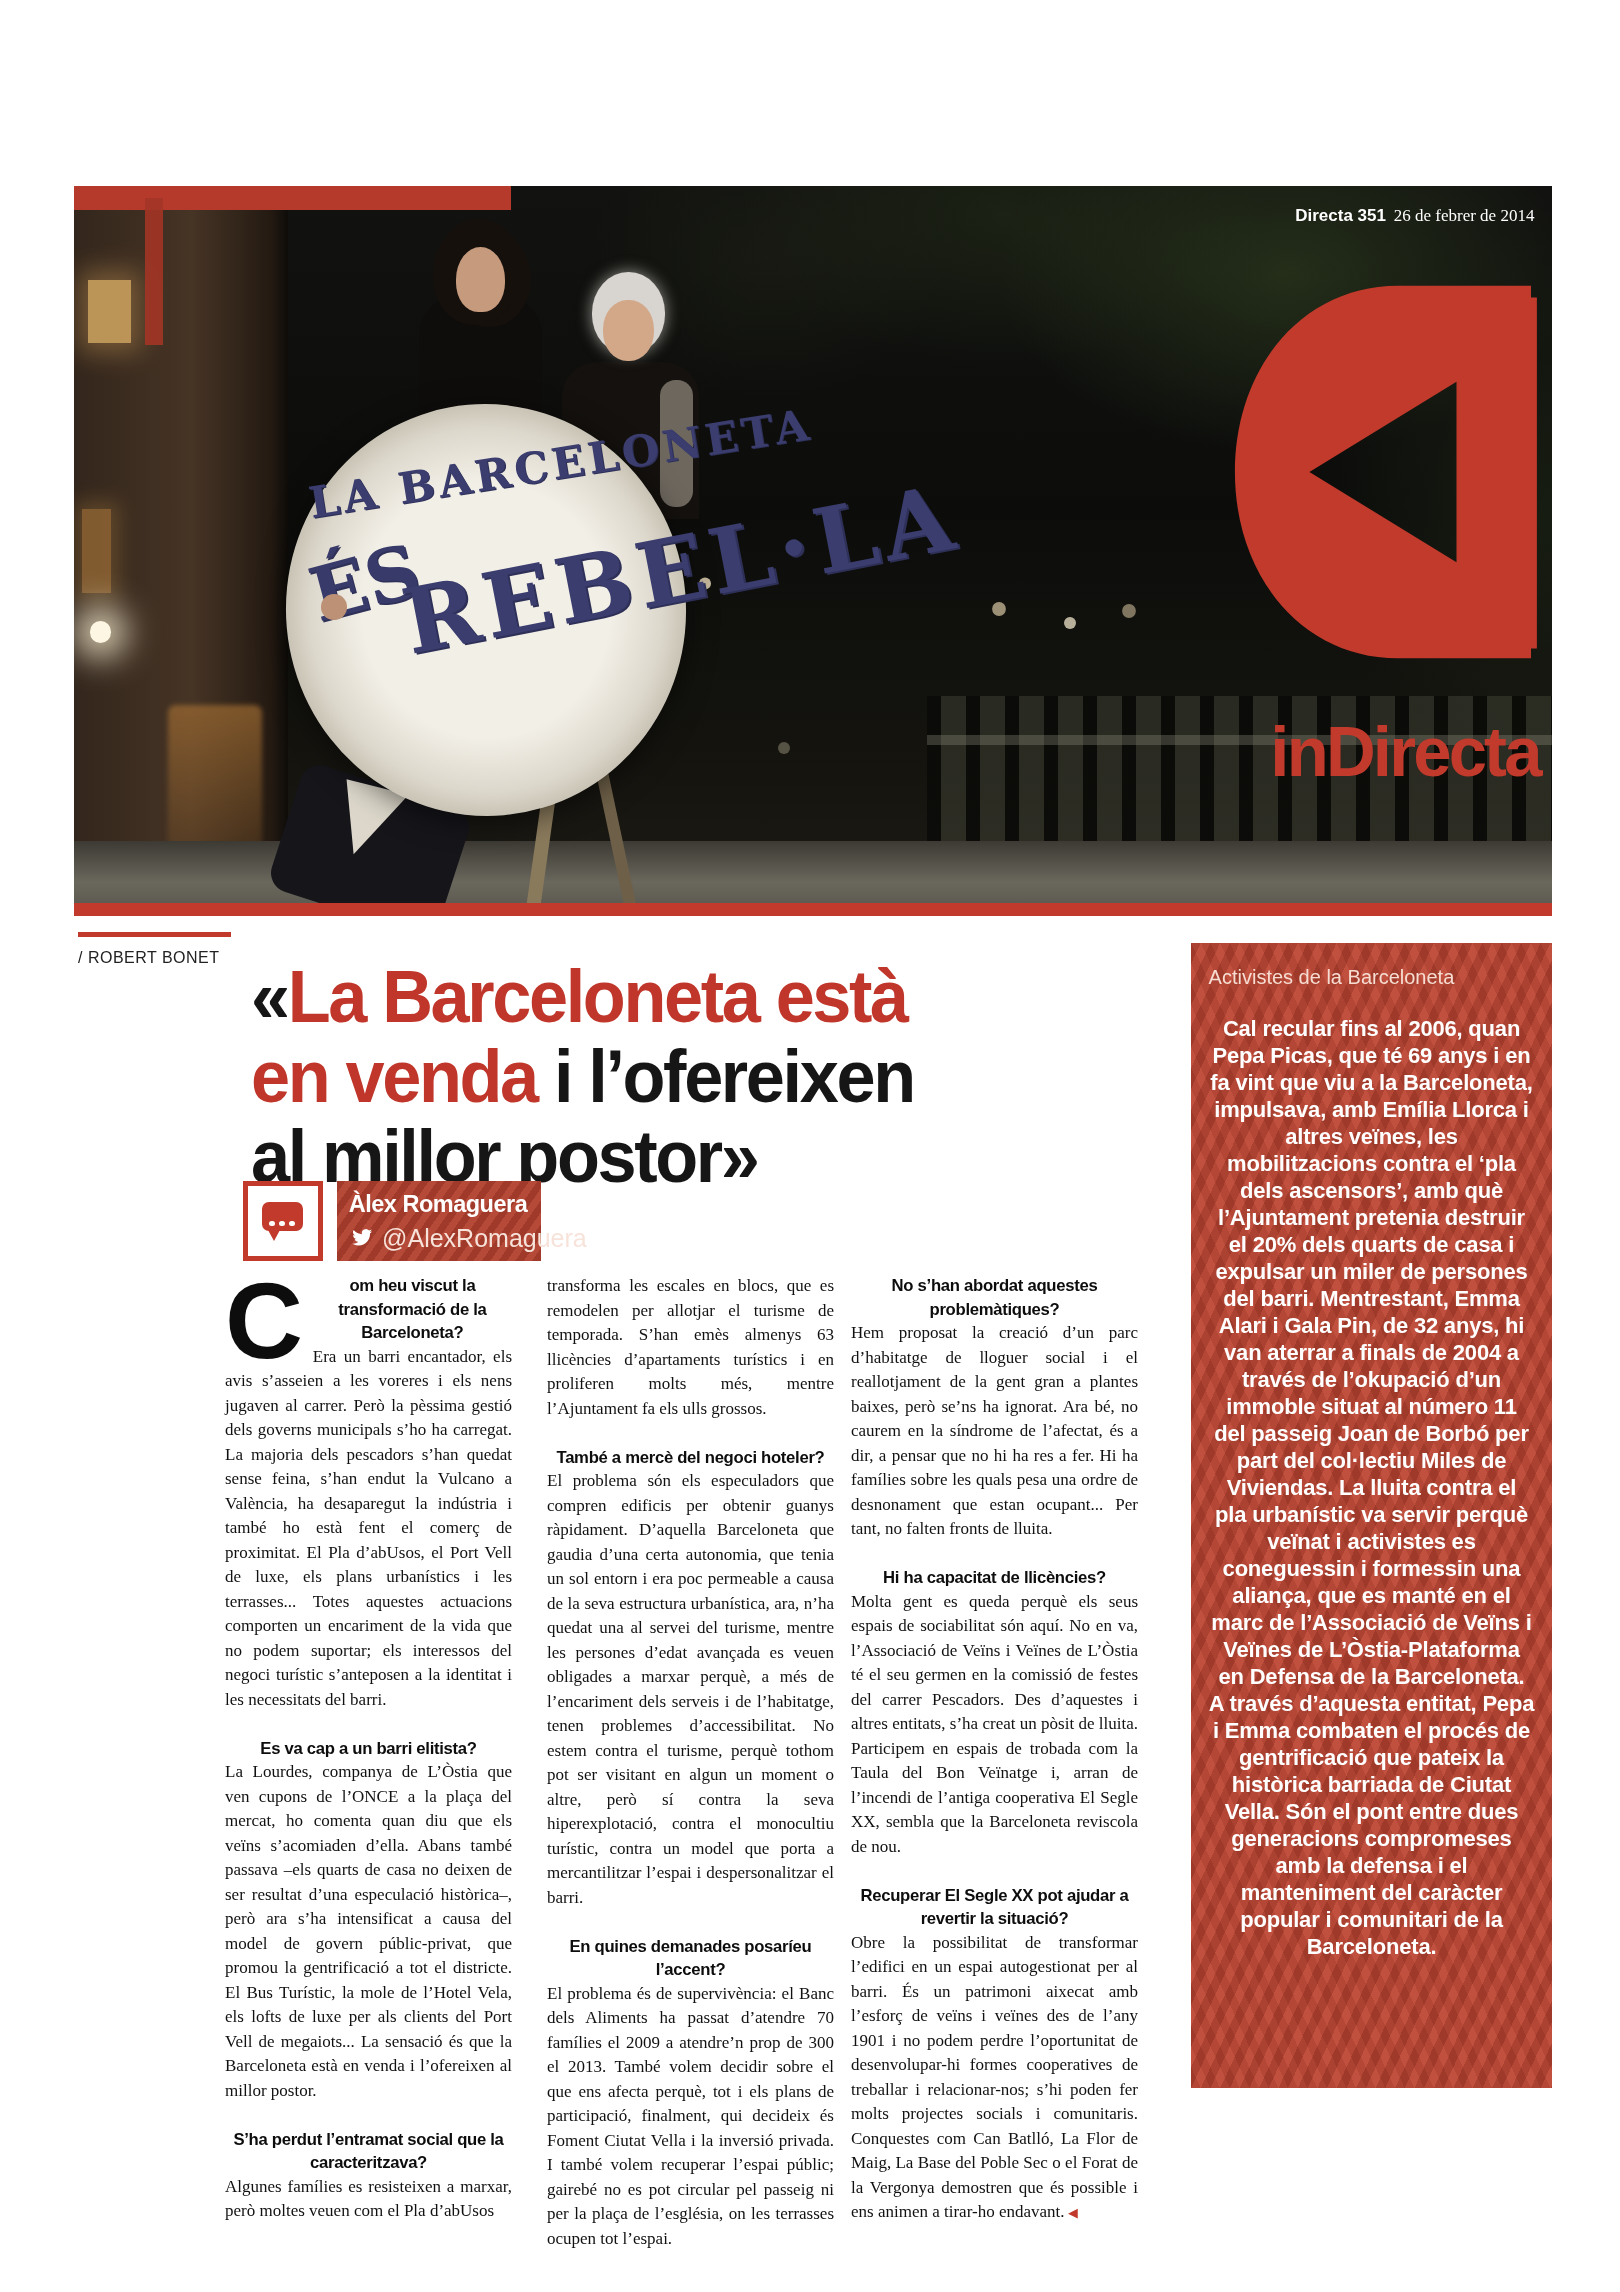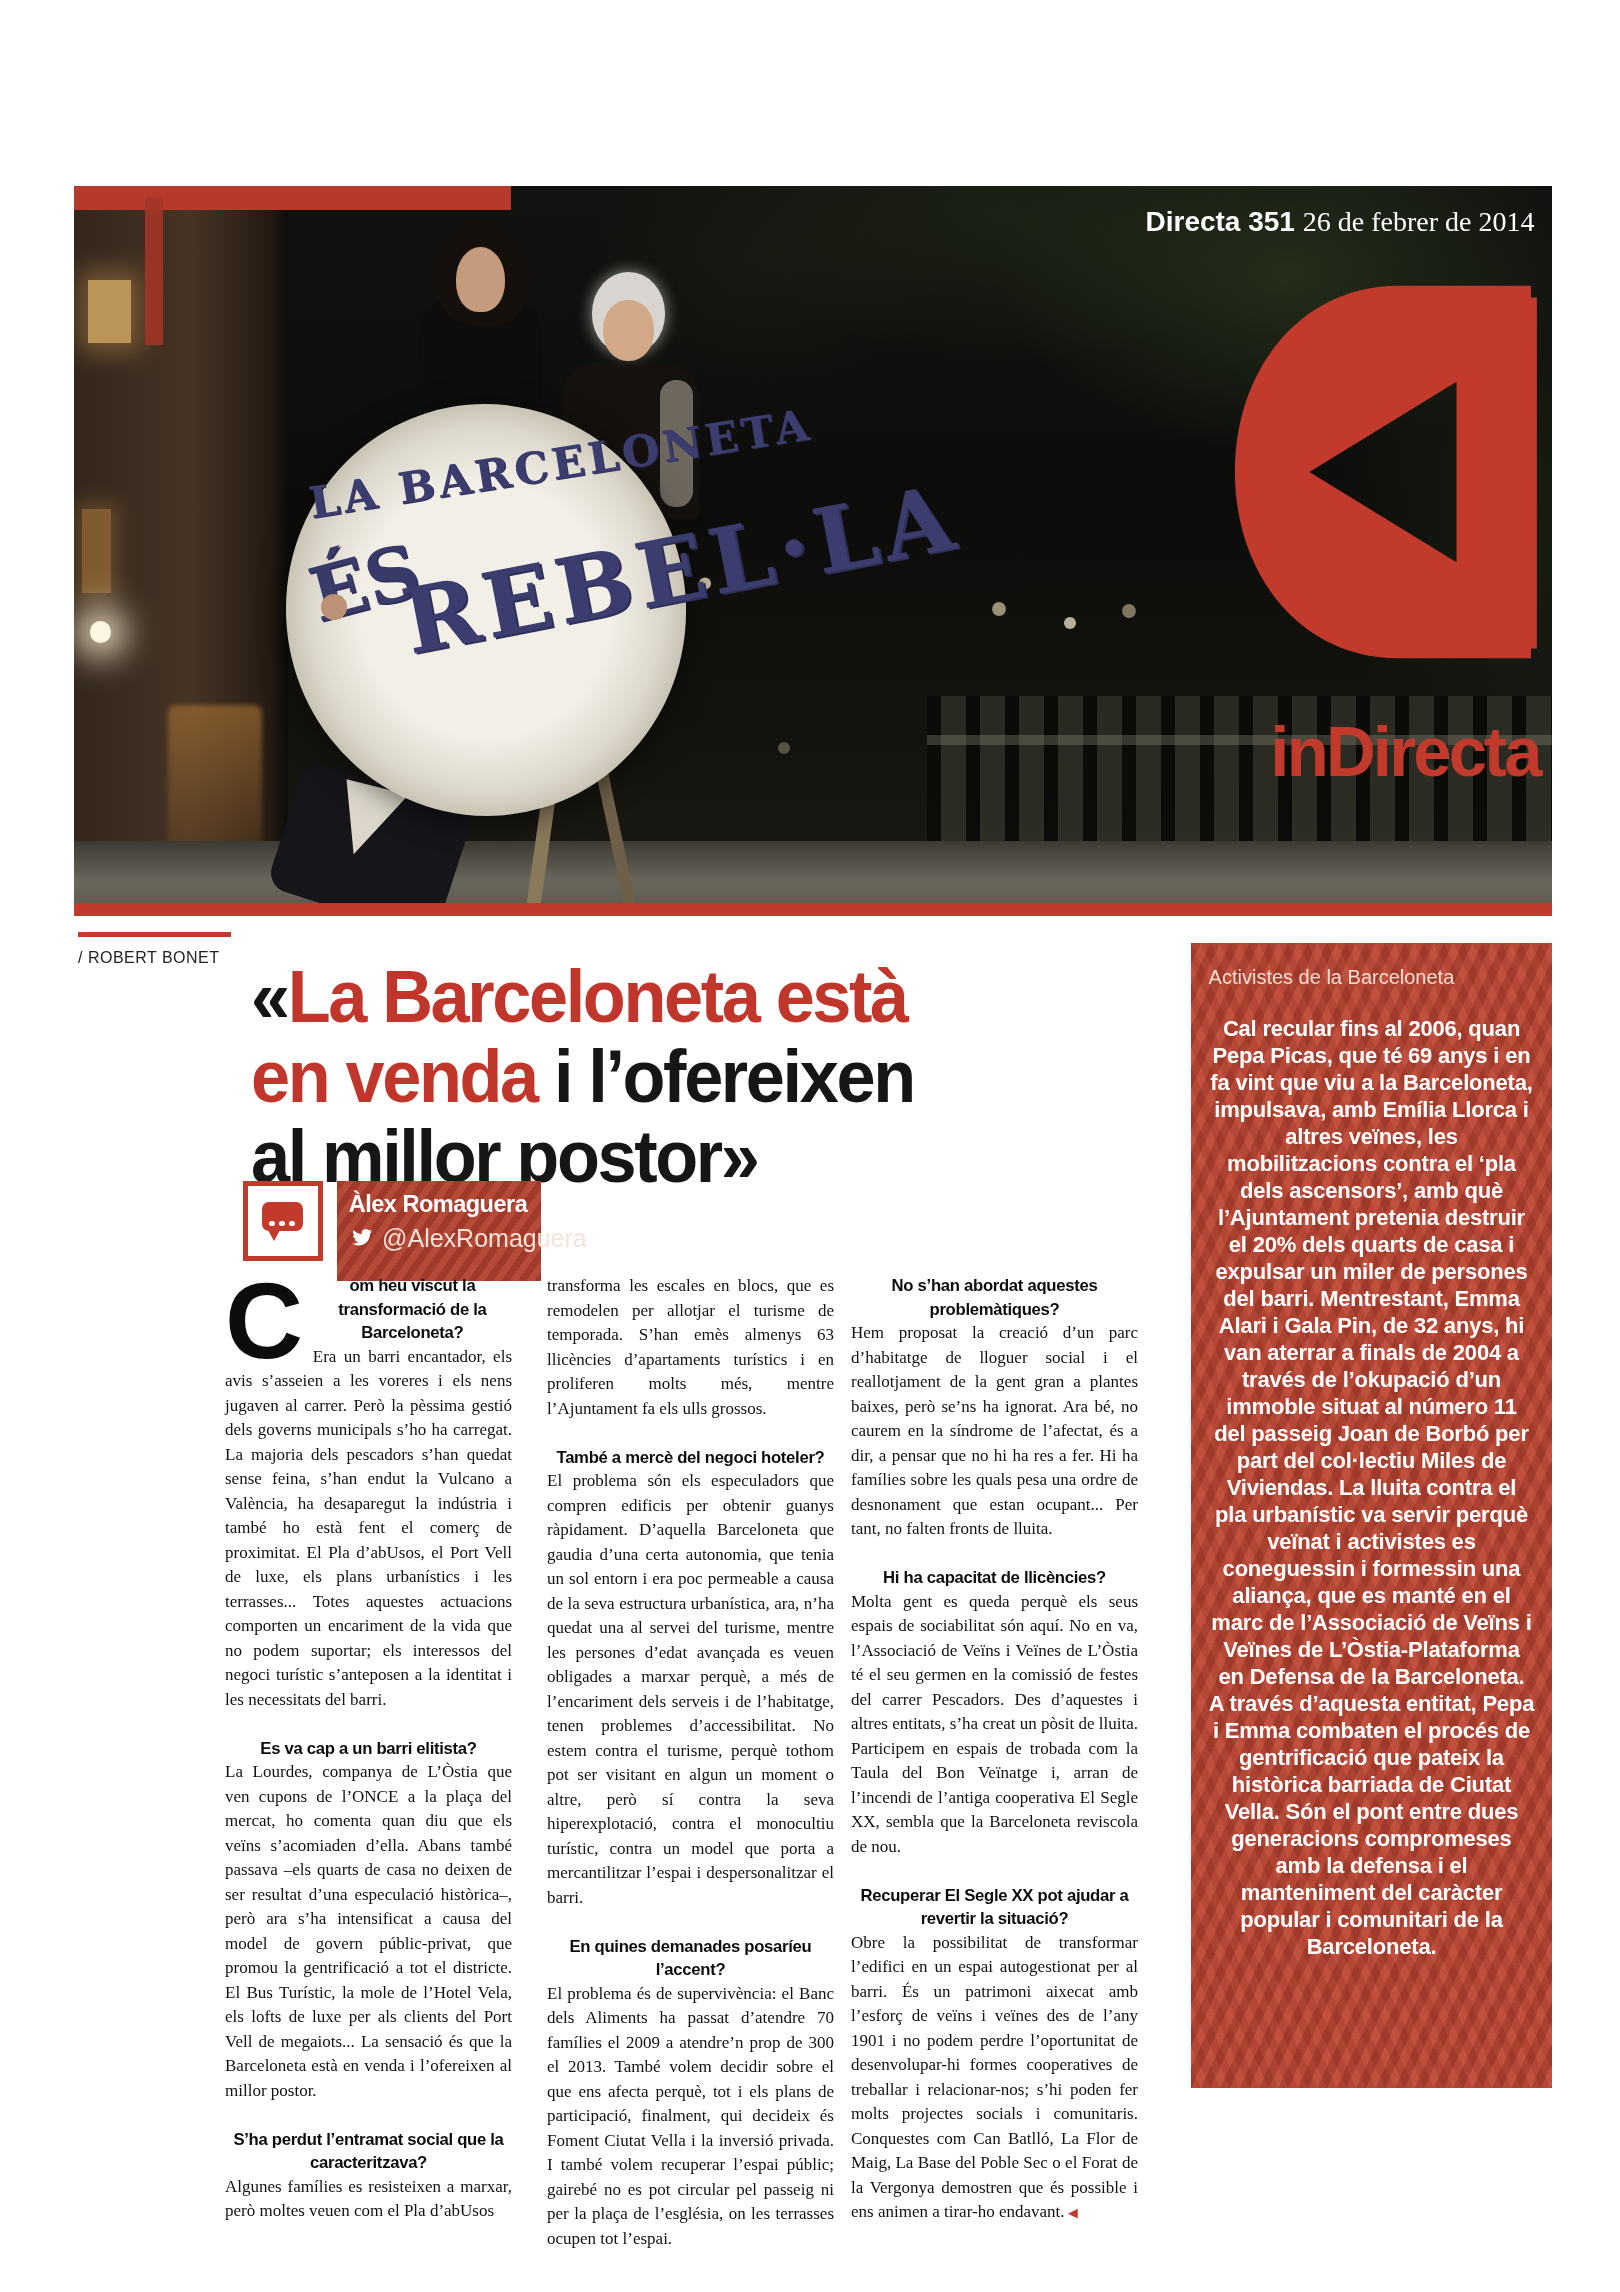--- a/index.html
+++ b/index.html
@@ -67,21 +67,21 @@
   .sign-l1{position:absolute;left:33px;top:47px;width:353px;font-family:"DejaVu Serif",serif;
       font-weight:bold;font-size:43px;letter-spacing:3.9px;color:#3b3d6e;transform:rotate(-4deg);
       white-space:nowrap;text-shadow:1px 1px 0 #2e3058;}
   .sign-l2{position:absolute;left:27.4px;top:125px;font-family:"DejaVu Serif",serif;font-weight:bold;
       font-size:74px;color:#383a6a;transform:rotate(-10deg);text-shadow:1px 2px 0 #2e3058;}
   .sign-l3{position:absolute;left:116px;top:129px;font-family:"DejaVu Serif",serif;font-weight:bold;
       font-size:90px;letter-spacing:5.9px;color:#3b3d6e;transform:rotate(-6deg);white-space:nowrap;
       text-shadow:2px 2px 0 #2e3058;}
   .ph-redline{position:absolute;left:0;bottom:0;width:100%;height:12.7px;background:#c13a2c;}
 
-  .photo-header{position:absolute;top:19.6px;right:17.6px;color:#ffffff;font-size:28px;z-index:6;}
+  .photo-header{position:absolute;top:19.6px;right:17.6px;color:#ffffff;font-size:17px;z-index:6;}
   .photo-header .bold{font-weight:bold;font-family:"Liberation Sans",sans-serif;}
   .photo-header .serif{font-family:"Liberation Serif",serif;margin-left:7.8px;font-weight:normal;}
 
   .logo-svg{position:absolute;left:1147px;top:86px;width:320px;height:400px;z-index:5;}
   .indirecta{position:absolute;right:11.8px;top:525px;z-index:5;color:#c13a2c;font-weight:bold;
       font-size:71px;letter-spacing:-2.9px;transform:scaleX(.97);transform-origin:right;}
 
   
   .credit-rule{position:absolute;left:78px;top:932px;width:153px;height:4.9px;background:#c13a2c;}
   .credit{position:absolute;left:78px;top:949px;font-size:16px;letter-spacing:0.5px;color:#222;
@@ -96,21 +96,21 @@
   .hl-line{display:block;}
 
   
   .byline-iconbox{position:absolute;left:243px;top:1181px;width:80px;height:80px;background:#fff;
       border:5.9px solid #c13a2c;box-sizing:border-box;}
   .bubble{position:absolute;left:13.7px;top:15.7px;width:41px;height:29px;background:#c13a2c;border-radius:6.9px;}
   .bubble::after{content:"";position:absolute;left:5.9px;bottom:-10.8px;width:0;height:0;
       border-left:6.9px solid transparent;border-right:6.9px solid transparent;border-top:11.8px solid #c13a2c;}
   .bubble .dots{position:absolute;left:0;top:10.8px;width:100%;text-align:center;}
   .bubble .dots i{display:inline-block;width:5.9px;height:5.9px;border-radius:50%;background:#fff;margin:0 2px;}
-  .byline-ribbon{position:absolute;left:337px;top:1181px;width:204px;height:100px;box-sizing:border-box;
+  .byline-ribbon{position:absolute;left:337px;top:1181px;width:204px;height:80px;box-sizing:border-box;
       background:#b2402e;
       background-image:repeating-linear-gradient(125deg,rgba(0,0,0,.10) 0 6.9px,rgba(255,255,255,.05) 6.9px 13.7px);
       color:#fff;padding:9.8px 11.8px;}
   .byline-author{font-weight:bold;font-size:23.5px;letter-spacing:-0.5px;}
   .byline-handle{font-size:25px;margin-top:5.9px;color:#f7e3da;display:flex;align-items:center;}
   .twitter-svg{width:25.5px;height:21.6px;margin-right:7.8px;flex:0 0 auto;}
 
   
   .col{position:absolute;top:1274px;width:287px;text-align:justify;}
   .col-1{left:225px;} .col-2{left:547px;} .col-3{left:851px;}

